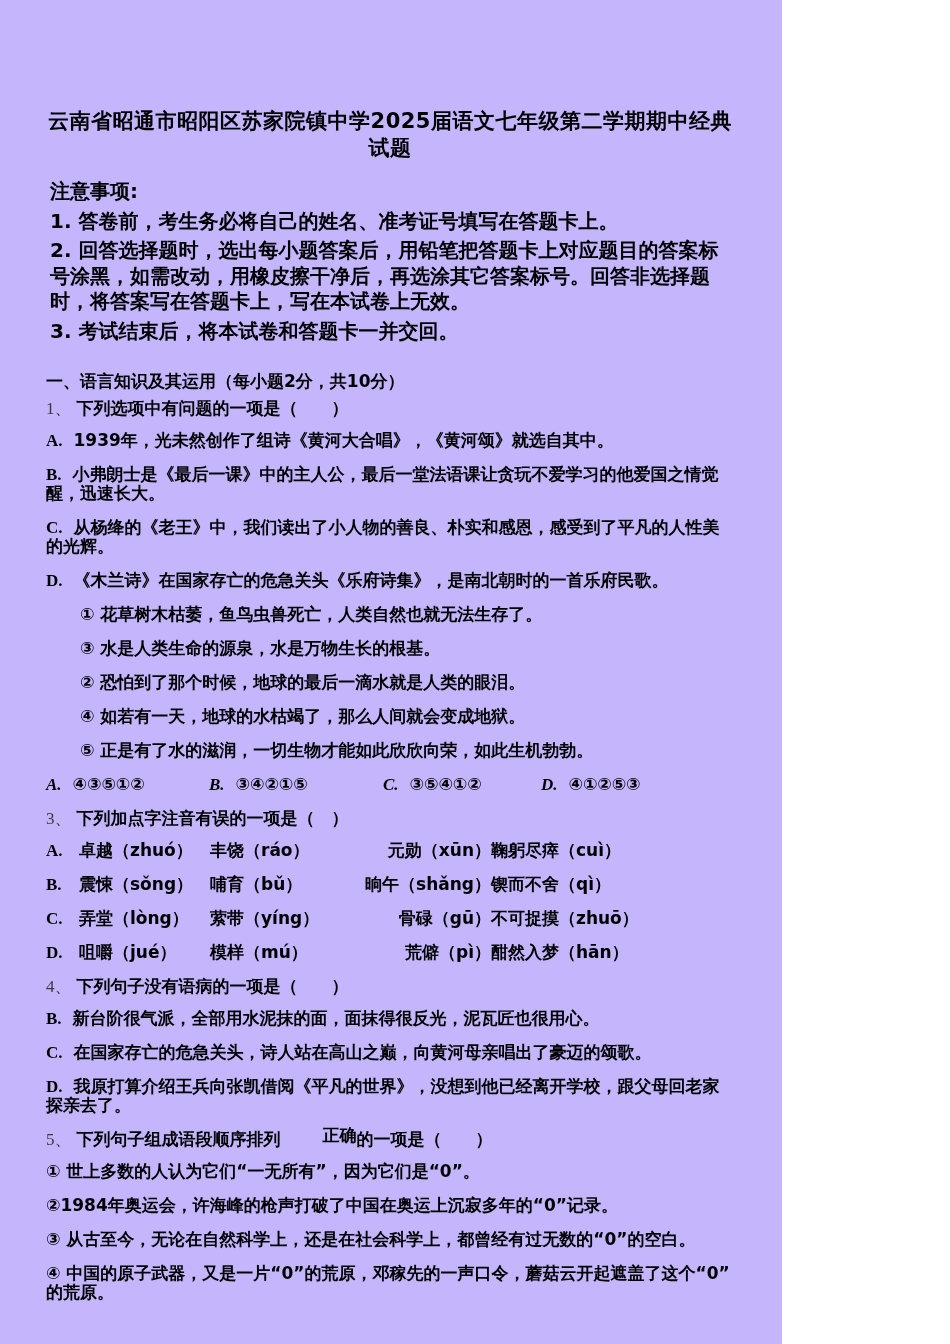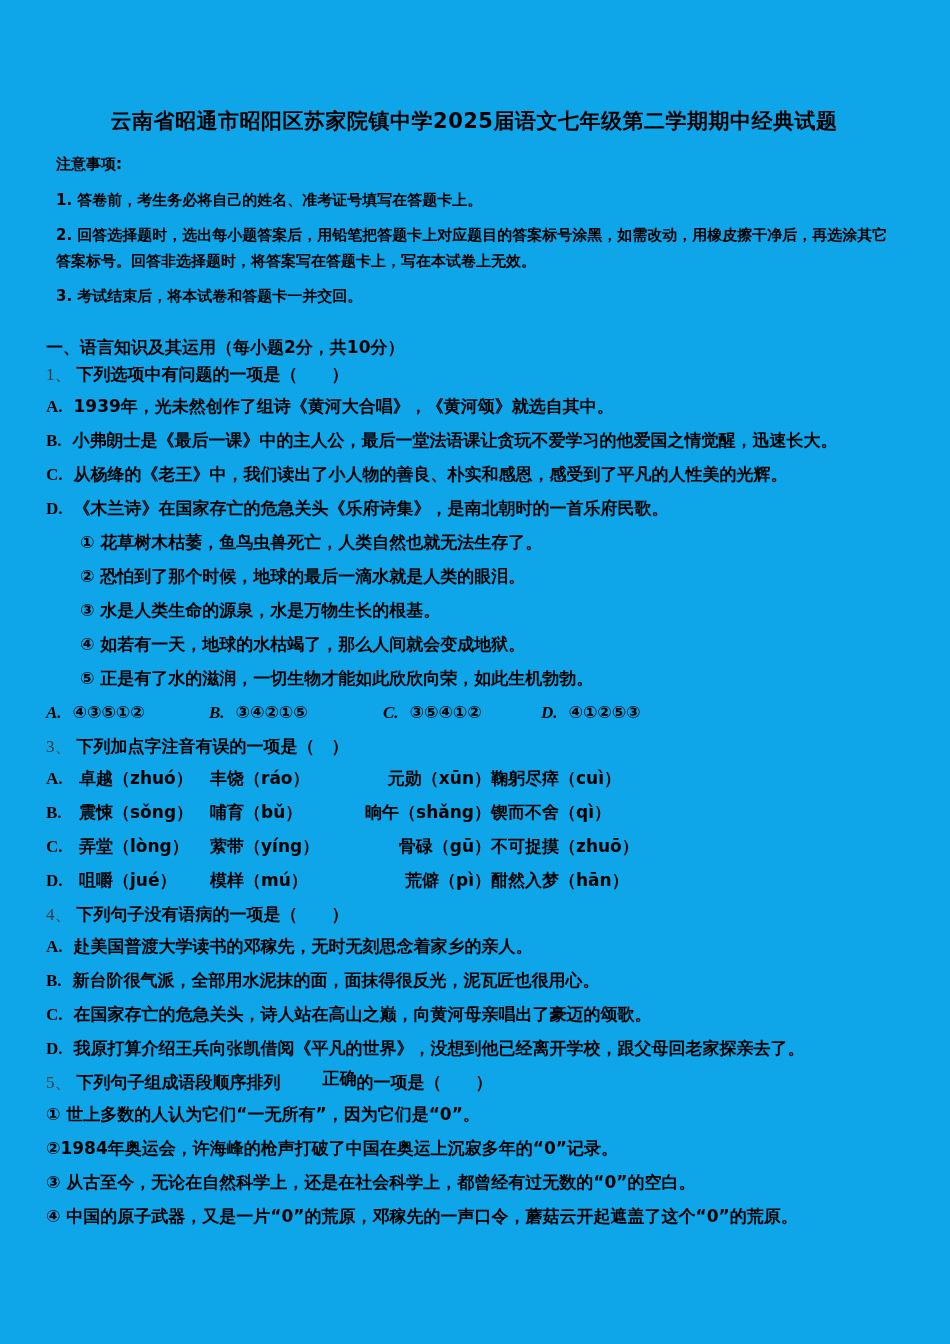--- a/index.html
+++ b/index.html
@@ -1,38 +1,38 @@
 <!DOCTYPE html>
 <html lang="zh"><head>
 <meta charset="utf-8">
 <style>
   html, body { margin: 0; padding: 0; background: #ffffff; }
   .page {
     position: relative;
-    width: 950px;
+    width: 782px;
     height: 1344px;
     box-sizing: border-box;
-    background: #0ea5e9;
+    background: #c4b5fd;
     color: #000000;
     padding: 108px 48px 30px 46px;
     font-family: "DejaVu Sans", "Liberation Sans", sans-serif;
     font-weight: bold;
     font-size: 17px;
     overflow: hidden;
   }
   .title {
     margin: 0 0 17px 0;
     text-align: center;
     font-size: 21px;
     line-height: 27px;
     letter-spacing: 0.5px;
   }
   .notice-line {
-    margin: 10px;
-    font-size: 15px;
+    margin: 4px;
+    font-size: 20px;
     line-height: 25.5px;
   }
   .section-heading {
     margin: 27px 0 8px 0;
     line-height: 20px;
   }
   .line {
     margin: 0 0 15px 0;
     line-height: 19px;
   }
@@ -80,22 +80,22 @@
   <section>
     <p class="line stem"><span class="qnum">1、</span><span>下列选项中有问题的一项是（　　）</span></p>
     <p class="line"><span class="opt-label">A.</span><span>1939年，光未然创作了组诗《黄河大合唱》，《黄河颂》就选自其中。</span></p>
     <p class="line"><span class="opt-label">B.</span><span>小弗朗士是《最后一课》中的主人公，最后一堂法语课让贪玩不爱学习的他爱国之情觉醒，迅速长大。</span></p>
     <p class="line"><span class="opt-label">C.</span><span>从杨绛的《老王》中，我们读出了小人物的善良、朴实和感恩，感受到了平凡的人性美的光辉。</span></p>
     <p class="line"><span class="opt-label">D.</span><span>《木兰诗》在国家存亡的危急关头《乐府诗集》，是南北朝时的一首乐府民歌。</span></p>
   </section>
 
   <section>
     <p class="line indent">① 花草树木枯萎，鱼鸟虫兽死亡，人类自然也就无法生存了。</p>
+    <p class="line indent">③ 水是人类生命的源泉，水是万物生长的根基。</p>
     <p class="line indent">② 恐怕到了那个时候，地球的最后一滴水就是人类的眼泪。</p>
-    <p class="line indent">③ 水是人类生命的源泉，水是万物生长的根基。</p>
     <p class="line indent">④ 如若有一天，地球的水枯竭了，那么人间就会变成地狱。</p>
     <p class="line indent">⑤ 正是有了水的滋润，一切生物才能如此欣欣向荣，如此生机勃勃。</p>
     <p class="line choice-row">
       <span class="choice ch0"><span class="opt-label">A.</span><span>④③⑤①②</span></span>
       <span class="choice ch1"><span class="opt-label">B.</span><span>③④②①⑤</span></span>
       <span class="choice ch2"><span class="opt-label">C.</span><span>③⑤④①②</span></span>
       <span class="choice ch3"><span class="opt-label">D.</span><span>④①②⑤③</span></span>
     </p>
   </section>
 
@@ -126,21 +126,20 @@
       <span class="opt-label">D.</span>
       <span class="py-cell c0">咀嚼（jué）</span>
       <span class="py-cell c1">模样（mú）</span>
       <span class="py-cell c2">荒僻（pì）</span>
       <span class="py-cell c3">酣然入梦（hān）</span>
     </p>
   </section>
 
   <section>
     <p class="line stem"><span class="qnum">4、</span><span>下列句子没有语病的一项是（　　）</span></p>
-    <p class="line"><span class="opt-label">A.</span><span>赴美国普渡大学读书的邓稼先，无时无刻思念着家乡的亲人。</span></p>
     <p class="line"><span class="opt-label">B.</span><span>新台阶很气派，全部用水泥抹的面，面抹得很反光，泥瓦匠也很用心。</span></p>
     <p class="line"><span class="opt-label">C.</span><span>在国家存亡的危急关头，诗人站在高山之巅，向黄河母亲唱出了豪迈的颂歌。</span></p>
     <p class="line"><span class="opt-label">D.</span><span>我原打算介绍王兵向张凯借阅《平凡的世界》，没想到他已经离开学校，跟父母回老家探亲去了。</span></p>
   </section>
 
   <section>
     <p class="line stem"><span class="qnum">5、</span><span>下列句子组成语段顺序排列</span><span class="raised">正确</span><span>的一项是（　　）</span></p>
     <p class="line">① 世上多数的人认为它们“一无所有”，因为它们是“0”。</p>
     <p class="line">②1984年奥运会，许海峰的枪声打破了中国在奥运上沉寂多年的“0”记录。</p>
     <p class="line">③ 从古至今，无论在自然科学上，还是在社会科学上，都曾经有过无数的“0”的空白。</p>

